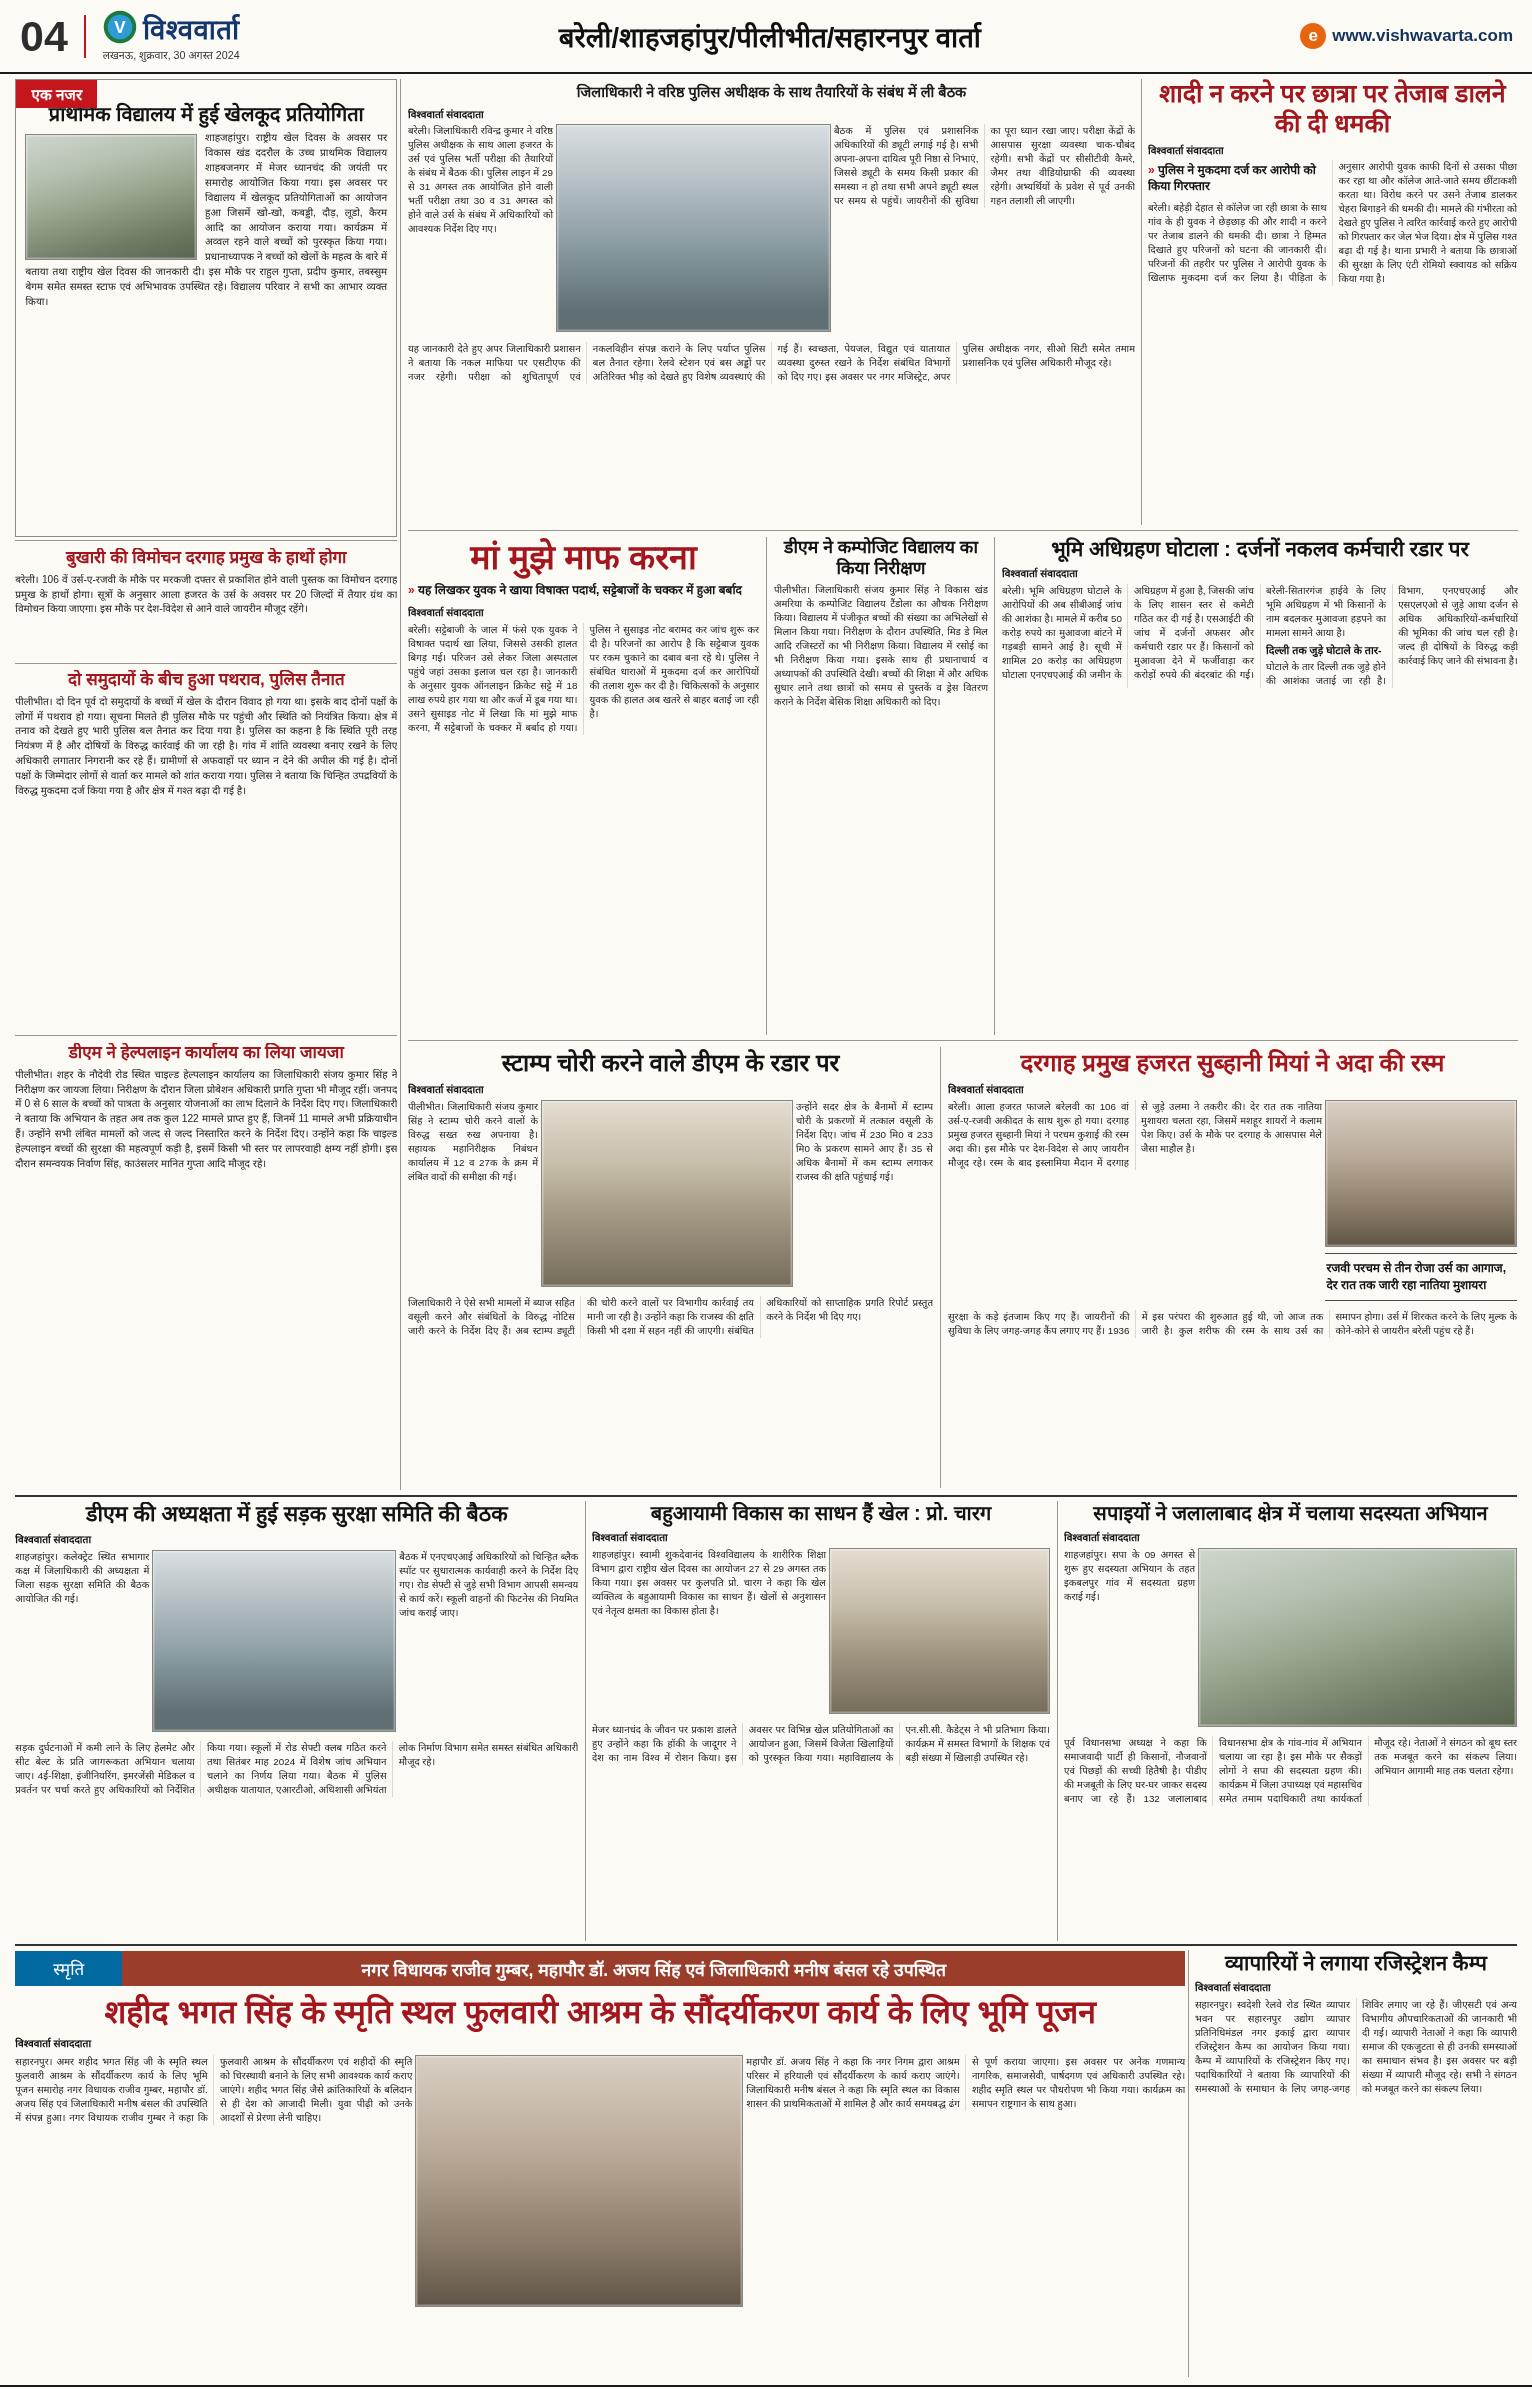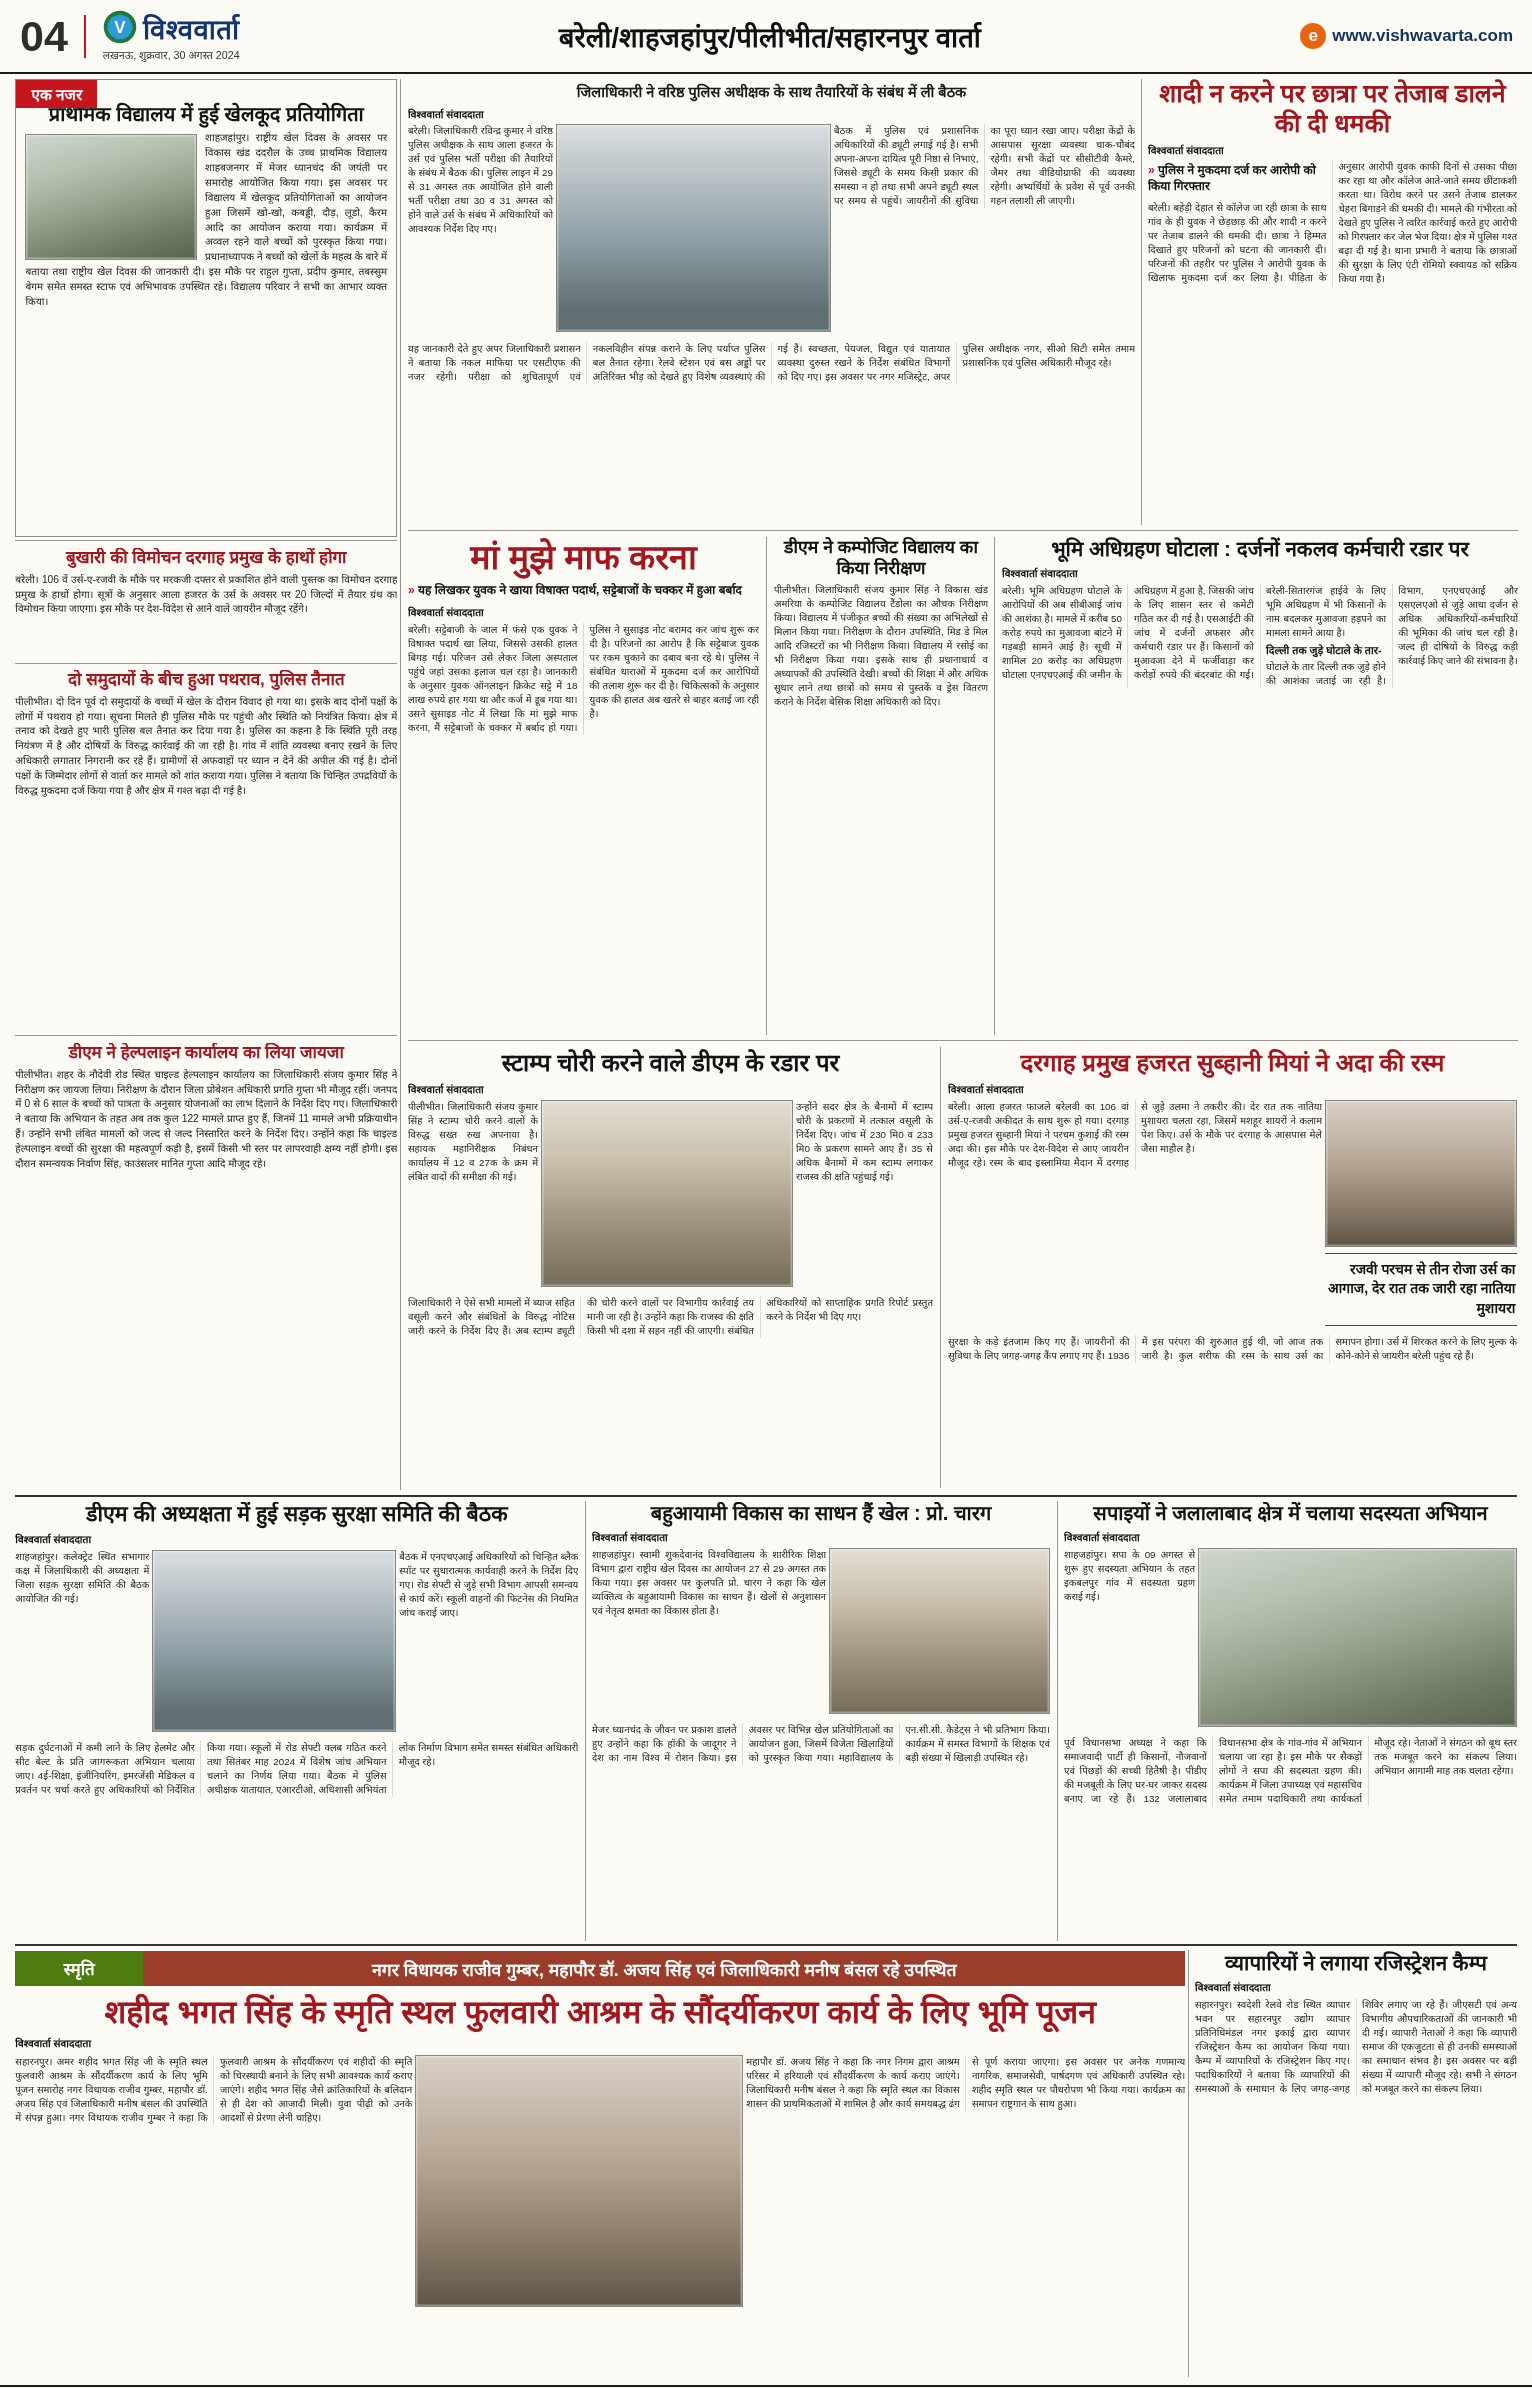--- a/index.html
+++ b/index.html
@@ -33,25 +33,25 @@
   .subhead{font-size:14.5px;font-weight:bold;text-align:center;color:#1a1a1a;margin:1.5px 0 6.1px}
   .row{display:flex;gap:3px;align-items:flex-start}
   .photo{flex:none;border:0.8px solid #86857f;box-shadow:inset 0 0 0 1.5px rgba(255,255,255,.35);
     background:linear-gradient(165deg,#cfd6cd 0%,#b3bfae 30%,#93a089 55%,#6f7b64 80%,#59644e 100%)}
   .photo-b{background:linear-gradient(180deg,#d9dee2 0%,#b9c2c6 25%,#8fa0a6 55%,#5f6f72 90%)}
   .photo-c{background:linear-gradient(180deg,#e3ded2 0%,#c6bda9 35%,#9e9480 65%,#756c5a 100%)}
   .photo-d{background:linear-gradient(180deg,#d8cfc4 0%,#b8a896 40%,#8a7a68 75%,#5f5546 100%)}
   .pull{font-weight:bold;font-size:12px;line-height:1.35;color:#141414;margin:1.5px 0 6.9px;text-align:left}
   .pull::before{content:"» ";color:#c4161c;font-weight:900}
   .inline-head{font-weight:bold;font-size:10.7px;color:#101010;margin:3.1px 0}
-  .inset{font-weight:bold;font-size:14px;line-height:1.4;color:#141414;border-top:1.5px solid #4a4a4a;border-bottom:1.5px solid #4a4a4a;padding:6.1px 1.5px;margin-top:6.1px;text-align:right}
+  .inset{font-weight:bold;font-size:12px;line-height:1.4;color:#141414;border-top:1.5px solid #4a4a4a;border-bottom:1.5px solid #4a4a4a;padding:6.1px 1.5px;margin-top:6.1px;text-align:left}
   .eknazar{border:1.5px solid #8a8a86;padding:23px 9.2px 7.6px}
   .eknazar-label{position:absolute;top:0;left:0;background:#c4161c;color:#fff;font-weight:bold;font-size:15.3px;padding:3.8px 15.3px}
   .strip{position:absolute;display:flex;height:35px}
-  .strip-label{background:#4d7c0f;color:#fff;font-weight:bold;font-size:17px;display:flex;align-items:center;justify-content:center;width:128px}
+  .strip-label{background:#0369a1;color:#fff;font-weight:normal;font-size:17px;display:flex;align-items:center;justify-content:center;width:107px}
   .strip-text{flex:1;background:#9a3d2a;color:#fff;font-weight:bold;font-size:17.6px;display:flex;align-items:center;justify-content:center}
 </style>
 </head>
 <body>
 
 <div class="page">
 
   <header class="masthead">
     <div class="pagenum">04</div>
     <div class="brand">

